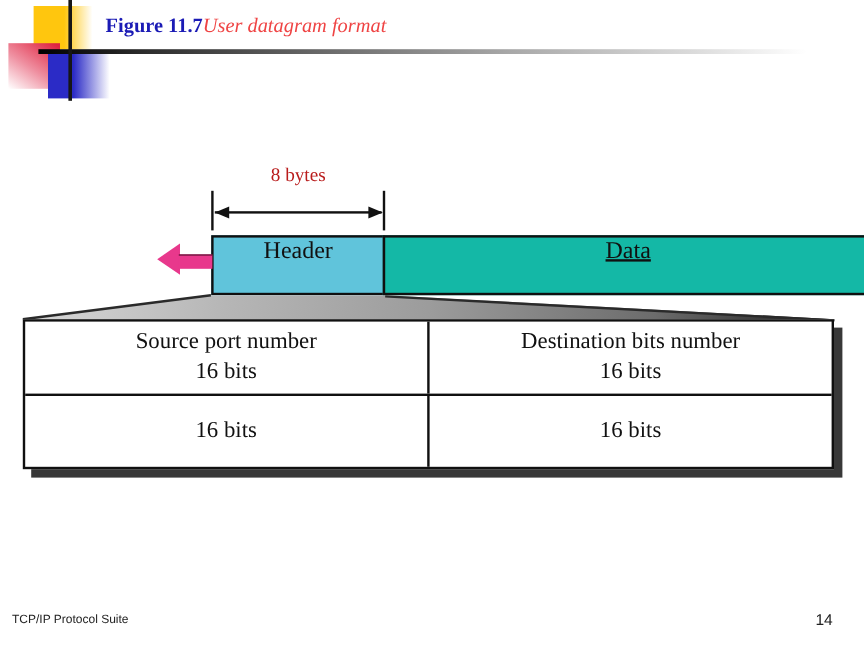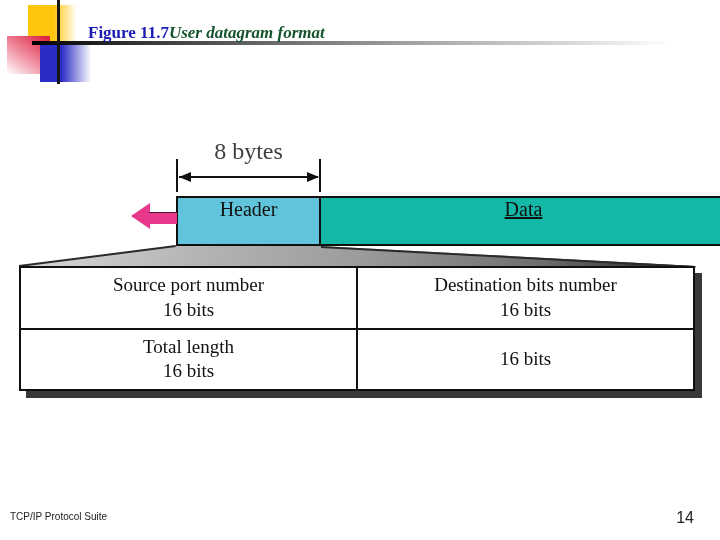--- a/index.html
+++ b/index.html
@@ -13,24 +13,24 @@
   .logo-red{position:absolute;left:7px;top:36px;width:43px;height:38px;
     background:linear-gradient(215deg,#df2340 5%,#ef8fa0 55%,rgba(255,245,246,0) 100%);}
   .logo-blue{position:absolute;left:40px;top:45px;width:53px;height:37px;
     background:linear-gradient(to right,#2b2bc6 0%,#2b2bc6 40%,rgba(255,255,255,0) 97%);}
   .logo-vline{position:absolute;left:57px;top:0;width:3px;height:84px;background:#161616;}
   .title-rule{position:absolute;left:32px;top:41px;width:660px;height:4px;
     background:linear-gradient(to right,#000 0%,#2e2e2e 14%,#6f6f6f 38%,#a9a9a9 60%,#d9d9d9 82%,rgba(255,255,255,0) 97%);}
   
   .title-row{position:absolute;left:88px;top:12px;display:flex;align-items:baseline;white-space:nowrap;}
   .fig-label{font-size:17px;font-weight:bold;color:var(--figure-label-blue,#1b1bb5);}
-  .fig-title{font-size:17px;font-weight:bold;font-style:italic;color:#14532d;margin-top:11px;}
+  .fig-title{font-size:17px;font-weight:normal;font-style:italic;color:#ef4444;}
   
   .bytes-label{position:absolute;left:176px;top:138px;width:145px;text-align:center;
-    font-size:24px;color:#404040;}
+    font-size:16px;color:#b91c1c;}
   .tick{position:absolute;top:159px;width:2px;height:33px;background:#111;}
   .tick.t-left{left:176px;} .tick.t-right{left:319px;}
   .mline{position:absolute;left:179px;top:176px;width:139px;height:2px;background:#111;}
   .ah{position:absolute;top:172px;width:0;height:0;border-top:5px solid transparent;border-bottom:5px solid transparent;}
   .ah.a-left{left:179px;border-right:12px solid #111;}
   .ah.a-right{left:307px;border-left:12px solid #111;}
   
   .box{position:absolute;top:196px;height:50px;box-sizing:border-box;border:2px solid #101010;
     display:flex;justify-content:center;font-size:20px;}
   .header-box{left:176px;width:145px;background:var(--header-fill,#60c4db);}
@@ -54,21 +54,21 @@
     box-shadow:7px 7px 0 #383838;display:flex;flex-direction:column;}
   .frow{flex:1;display:flex;}
   .frow.first{border-bottom:2px solid #101010;}
   .fcell{flex:1;display:flex;flex-direction:column;align-items:center;justify-content:center;
     font-size:19px;line-height:1.28;text-align:center;}
   .fcell.left{border-right:2px solid #101010;}
   
   .footer-left{position:absolute;left:10px;top:511px;font-family:"Liberation Sans",sans-serif;
     font-size:10px;color:#222;text-align:right;}
   .footer-right{position:absolute;right:26px;top:509px;font-family:"Liberation Sans",sans-serif;
-    font-size:16px;color:#222;}
+    font-size:13px;color:#222;}
 </style>
 </head>
 <body>
 
 <div class="slide">
 
   <div class="logo-yellow"></div>
   <div class="logo-red"></div>
   <div class="logo-blue"></div>
   <div class="title-rule"></div>
@@ -106,21 +106,20 @@
         <div>Source port number</div>
         <div>16 bits</div>
       </div>
       <div class="fcell">
         <div>Destination bits number</div>
         <div>16 bits</div>
       </div>
     </div>
     <div class="frow">
       <div class="fcell left">
-        <div>Total length</div>
         <div>16 bits</div>
       </div>
       <div class="fcell">
         <div>16 bits</div>
       </div>
     </div>
   </div>
 
   <div class="footer-left">TCP/IP Protocol Suite</div>
   <div class="footer-right">14</div>

